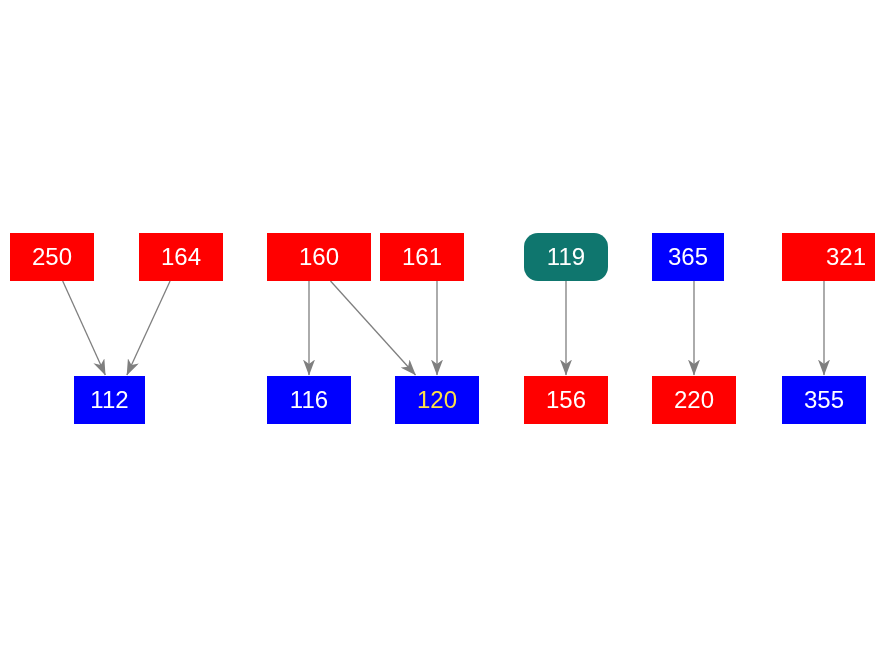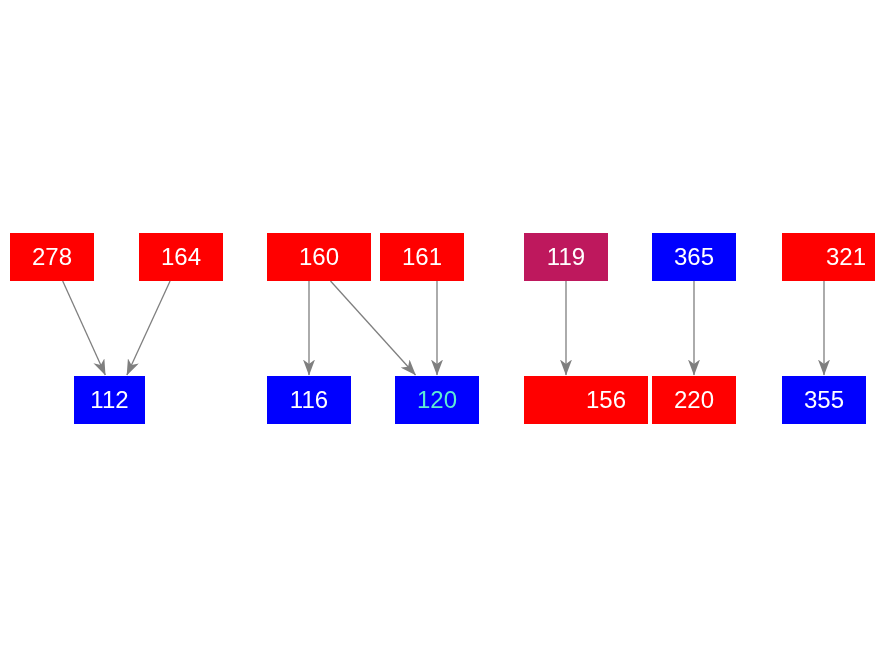--- a/index.html
+++ b/index.html
@@ -47,27 +47,27 @@
         <line x1="170.1" y1="281.0" x2="126.9" y2="375.0" stroke="#7f7f7f" stroke-width="1.3" marker-end="url(#arrowhead)"></line>
         <line x1="309.0" y1="281.0" x2="309.0" y2="375.0" stroke="#7f7f7f" stroke-width="1.3" marker-end="url(#arrowhead)"></line>
         <line x1="330.5" y1="281.0" x2="415.5" y2="375.0" stroke="#7f7f7f" stroke-width="1.3" marker-end="url(#arrowhead)"></line>
         <line x1="437.0" y1="281.0" x2="437.0" y2="375.0" stroke="#7f7f7f" stroke-width="1.3" marker-end="url(#arrowhead)"></line>
         <line x1="566.0" y1="281.0" x2="566.0" y2="375.0" stroke="#7f7f7f" stroke-width="1.3" marker-end="url(#arrowhead)"></line>
         <line x1="694.0" y1="281.0" x2="694.0" y2="375.0" stroke="#7f7f7f" stroke-width="1.3" marker-end="url(#arrowhead)"></line>
         <line x1="824.0" y1="281.0" x2="824.0" y2="375.0" stroke="#7f7f7f" stroke-width="1.3" marker-end="url(#arrowhead)"></line>
       </g>
   </svg>
   <div id="node-layer">
-      <div class="node" style="left: 10px; top: 233px; width: 84px; height: 48px; background: rgb(255, 0, 0); color: rgb(255, 255, 255);">278</div>
+      <div class="node" style="left: 10px; top: 233px; width: 84px; height: 48px; background: rgb(255, 0, 0); color: rgb(255, 255, 255);">250</div>
       <div class="node" style="left: 139px; top: 233px; width: 84px; height: 48px; background: rgb(255, 0, 0); color: rgb(255, 255, 255);">164</div>
       <div class="node" style="left: 267px; top: 233px; width: 104px; height: 48px; background: rgb(255, 0, 0); color: rgb(255, 255, 255);">160</div>
       <div class="node" style="left: 380px; top: 233px; width: 84px; height: 48px; background: rgb(255, 0, 0); color: rgb(255, 255, 255);">161</div>
-      <div class="node" style="left: 524px; top: 233px; width: 84px; height: 48px; background: #be185d; color: rgb(255, 255, 255);">119</div>
-      <div class="node" style="left: 652px; top: 233px; width: 84px; height: 48px; background: rgb(0, 0, 255); color: rgb(255, 255, 255);">365</div>
+      <div class="node" style="left: 524px; top: 233px; width: 84px; height: 48px; background: #0f766e; color: rgb(255, 255, 255); border-radius: 14px;">119</div>
+      <div class="node" style="left: 652px; top: 233px; width: 72px; height: 48px; background: rgb(0, 0, 255); color: rgb(255, 255, 255);">365</div>
       <div class="node" style="left: 782px; top: 233px; width: 108px; height: 48px; background: rgb(255, 0, 0); color: rgb(255, 255, 255); padding-left: 10px;">321</div>
       <div class="node" style="left: 74px; top: 376px; width: 71px; height: 48px; background: rgb(0, 0, 255); color: rgb(255, 255, 255);">112</div>
       <div class="node" style="left: 267px; top: 376px; width: 84px; height: 48px; background: rgb(0, 0, 255); color: rgb(255, 255, 255);">116</div>
-      <div class="node" style="left: 395px; top: 376px; width: 84px; height: 48px; background: rgb(0, 0, 255); color: #5eead4;">120</div>
-      <div class="node" style="left: 524px; top: 376px; width: 84px; height: 48px; background: rgb(255, 0, 0); color: rgb(255, 255, 255); padding-left: 40px;">156</div>
+      <div class="node" style="left: 395px; top: 376px; width: 84px; height: 48px; background: rgb(0, 0, 255); color: #fde047;">120</div>
+      <div class="node" style="left: 524px; top: 376px; width: 84px; height: 48px; background: rgb(255, 0, 0); color: rgb(255, 255, 255);">156</div>
       <div class="node" style="left: 652px; top: 376px; width: 84px; height: 48px; background: rgb(255, 0, 0); color: rgb(255, 255, 255);">220</div>
       <div class="node" style="left: 782px; top: 376px; width: 84px; height: 48px; background: rgb(0, 0, 255); color: rgb(255, 255, 255);">355</div>
     </div>
 </div>
 
 </body></html>

